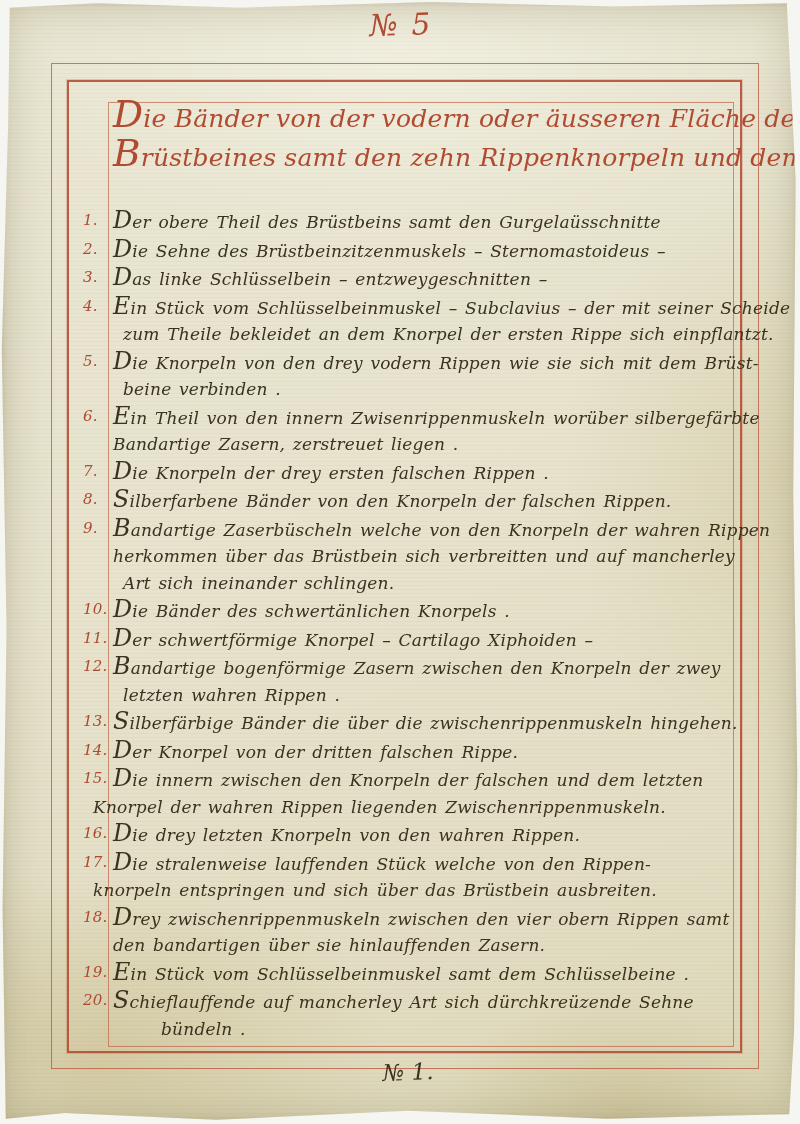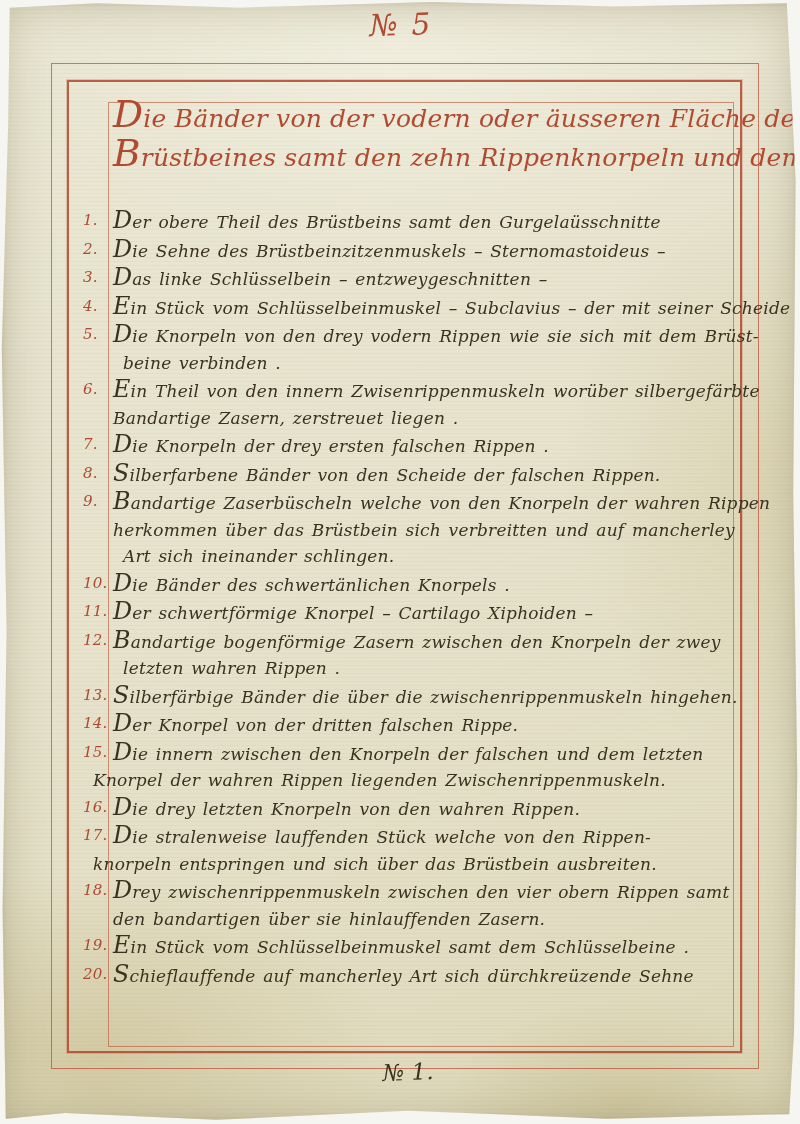--- a/index.html
+++ b/index.html
@@ -75,38 +75,39 @@
           <span class="num">2.</span>
           <div class="line ind0 lead">Die Sehne des Brüstbeinzitzenmuskels – Sternomastoideus –</div>
         </div>
         <div class="item">
           <span class="num">3.</span>
           <div class="line ind0 lead">Das linke Schlüsselbein – entzweygeschnitten –</div>
         </div>
         <div class="item">
           <span class="num">4.</span>
           <div class="line ind0 lead">Ein Stück vom Schlüsselbeinmuskel – Subclavius – der mit seiner Scheide</div>
+          <div class="line ind1">zum Theile bekleidet an dem Knorpel der ersten Rippe sich einpflantzt.</div>
         </div>
         <div class="item">
           <span class="num">5.</span>
           <div class="line ind0 lead">Die Knorpeln von den drey vodern Rippen wie sie sich mit dem Brüst-</div>
           <div class="line ind1">beine verbinden .</div>
         </div>
         <div class="item">
           <span class="num">6.</span>
           <div class="line ind0 lead">Ein Theil von den innern Zwisenrippenmuskeln worüber silbergefärbte</div>
           <div class="line ind0">Bandartige Zasern, zerstreuet liegen .</div>
         </div>
         <div class="item">
           <span class="num">7.</span>
           <div class="line ind0 lead">Die Knorpeln der drey ersten falschen Rippen .</div>
         </div>
         <div class="item">
           <span class="num">8.</span>
-          <div class="line ind0 lead">Silberfarbene Bänder von den Scheide der falschen Rippen.</div>
+          <div class="line ind0 lead">Silberfarbene Bänder von den Knorpeln der falschen Rippen.</div>
         </div>
         <div class="item">
           <span class="num">9.</span>
           <div class="line ind0 lead">Bandartige Zaserbüscheln welche von den Knorpeln der wahren Rippen</div>
           <div class="line ind0">herkommen über das Brüstbein sich verbreitten und auf mancherley</div>
           <div class="line ind1">Art sich ineinander schlingen.</div>
         </div>
         <div class="item">
           <span class="num">10.</span>
           <div class="line ind0 lead">Die Bänder des schwertänlichen Knorpels .</div>
@@ -147,18 +148,19 @@
           <div class="line ind0 lead">Drey zwischenrippenmuskeln zwischen den vier obern Rippen samt</div>
           <div class="line ind0">den bandartigen über sie hinlauffenden Zasern.</div>
         </div>
         <div class="item">
           <span class="num">19.</span>
           <div class="line ind0 lead">Ein Stück vom Schlüsselbeinmuskel samt dem Schlüsselbeine .</div>
         </div>
         <div class="item">
           <span class="num">20.</span>
           <div class="line ind0 lead">Schieflauffende auf mancherley Art sich dürchkreüzende Sehne</div>
+          <div class="line ind2">bündeln .</div>
         </div>
       </div>
 
     <div id="bottom-mark">№ 1.</div>
   </div>
 </div>
 
 </body></html>

